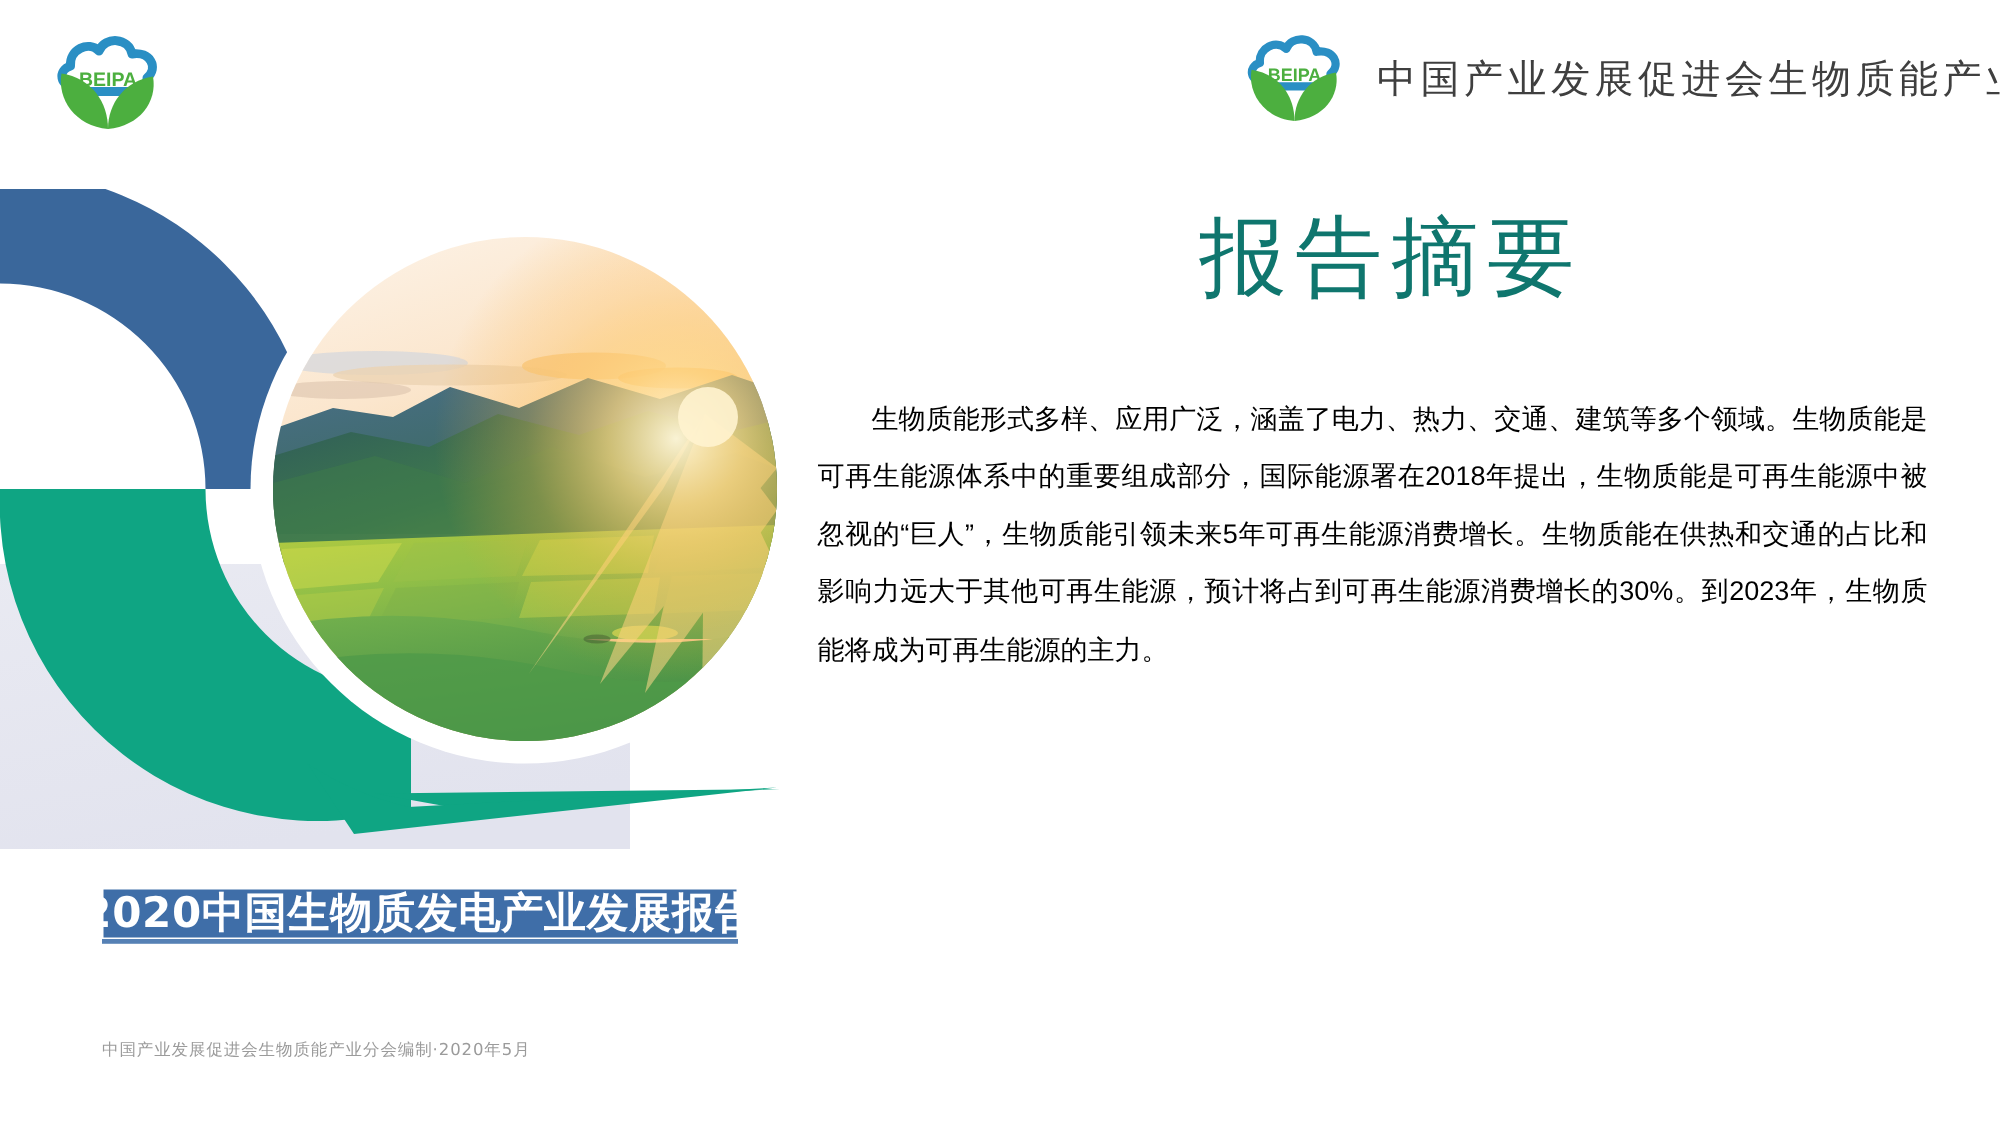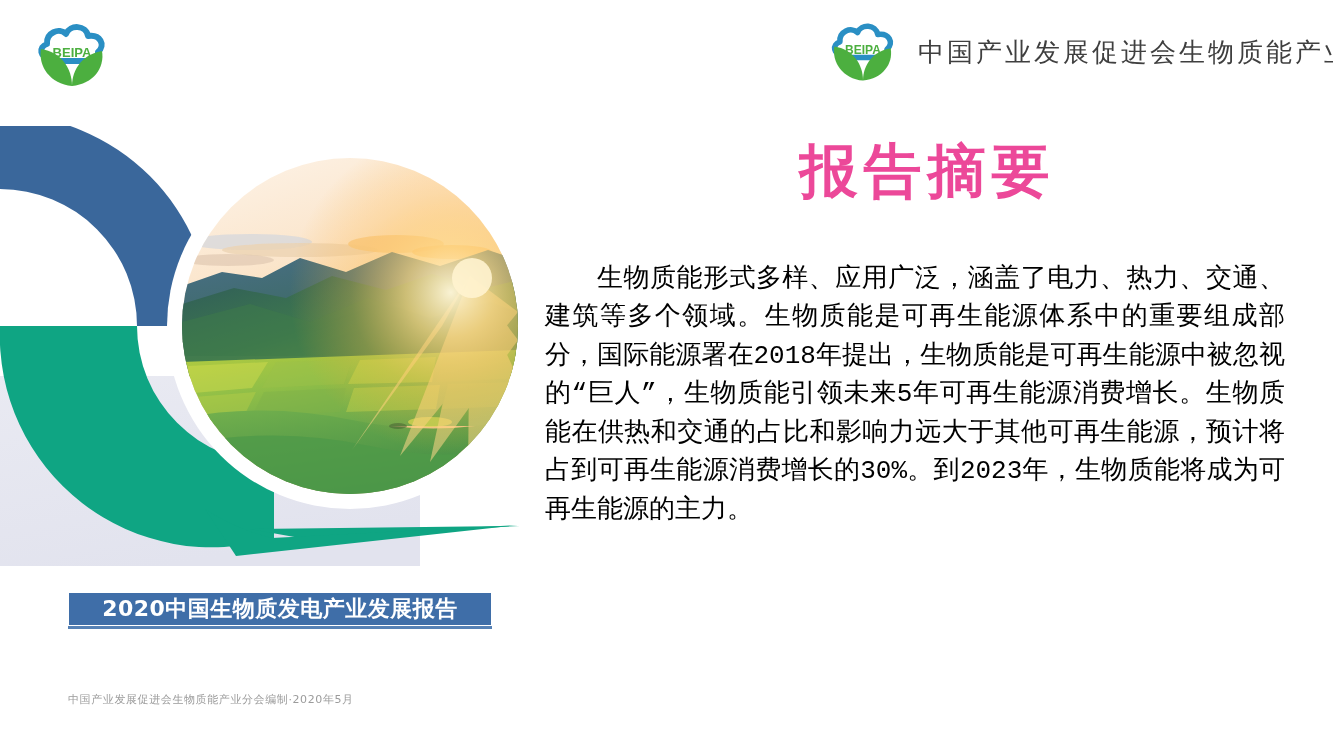--- a/index.html
+++ b/index.html
@@ -48,21 +48,21 @@
     border-bottom: 3px solid #5681b5;
     display: flex; align-items: center; justify-content: center;
   }
   #banner-inner {
     width: 100%; height: 100%;
     border: 1.5px solid #ffffff;
     display: flex; align-items: center; justify-content: center;
   }
   #banner-text {
     color: #ffffff;
-    font-size: 22px;
+    font-size: 28px;
     font-weight: bold;
     letter-spacing: 0.5px;
     white-space: nowrap;
     font-family: "DejaVu Sans", "Liberation Sans", sans-serif;
   }
 
   
   #footer {
     position: absolute; left: 68px; top: 692px;
     width: 424px;
@@ -73,40 +73,40 @@
     font-family: "DejaVu Sans", "Liberation Sans", sans-serif;
   }
 
   
   #content {
     position: absolute; left: 545px; top: 140px;
     width: 755px;
   }
   #page-title {
     font-size: 58px;
-    font-weight: bold;
-    color: #ec4899;
+    font-weight: normal;
+    color: #0f766e;
     letter-spacing: 6px;
     text-align: center;
     line-height: 1.1;
     padding-left: 10px;
     font-family: "DejaVu Sans", "Liberation Sans", sans-serif;
   }
   #body-copy {
     margin-top: 56px;
     width: 740px;
   }
   .para {
-    font-size: 26px;
+    font-size: 18px;
     line-height: 38.5px;
     color: #000000;
     text-align: justify;
     text-justify: inter-character;
     text-indent: 2em;
-    font-family: Liberation Mono, monospace;
+    font-family: Liberation Sans, sans-serif;
   }
 </style>
 </head>
 <body>
 
 <div id="slide">
 
   <div id="logo-left">
     <svg viewBox="0 0 88 78" width="88" height="78">
       <path d="M22 42 C12 42 10 31 19 28 C18 17 31 11 38 18 C42 8 58 9 60 20 C72 18 78 29 70 36 L70 45 L22 45 Z" fill="none" stroke="#2a8fc4" stroke-width="6" stroke-linejoin="round" stroke-linecap="round"></path>

